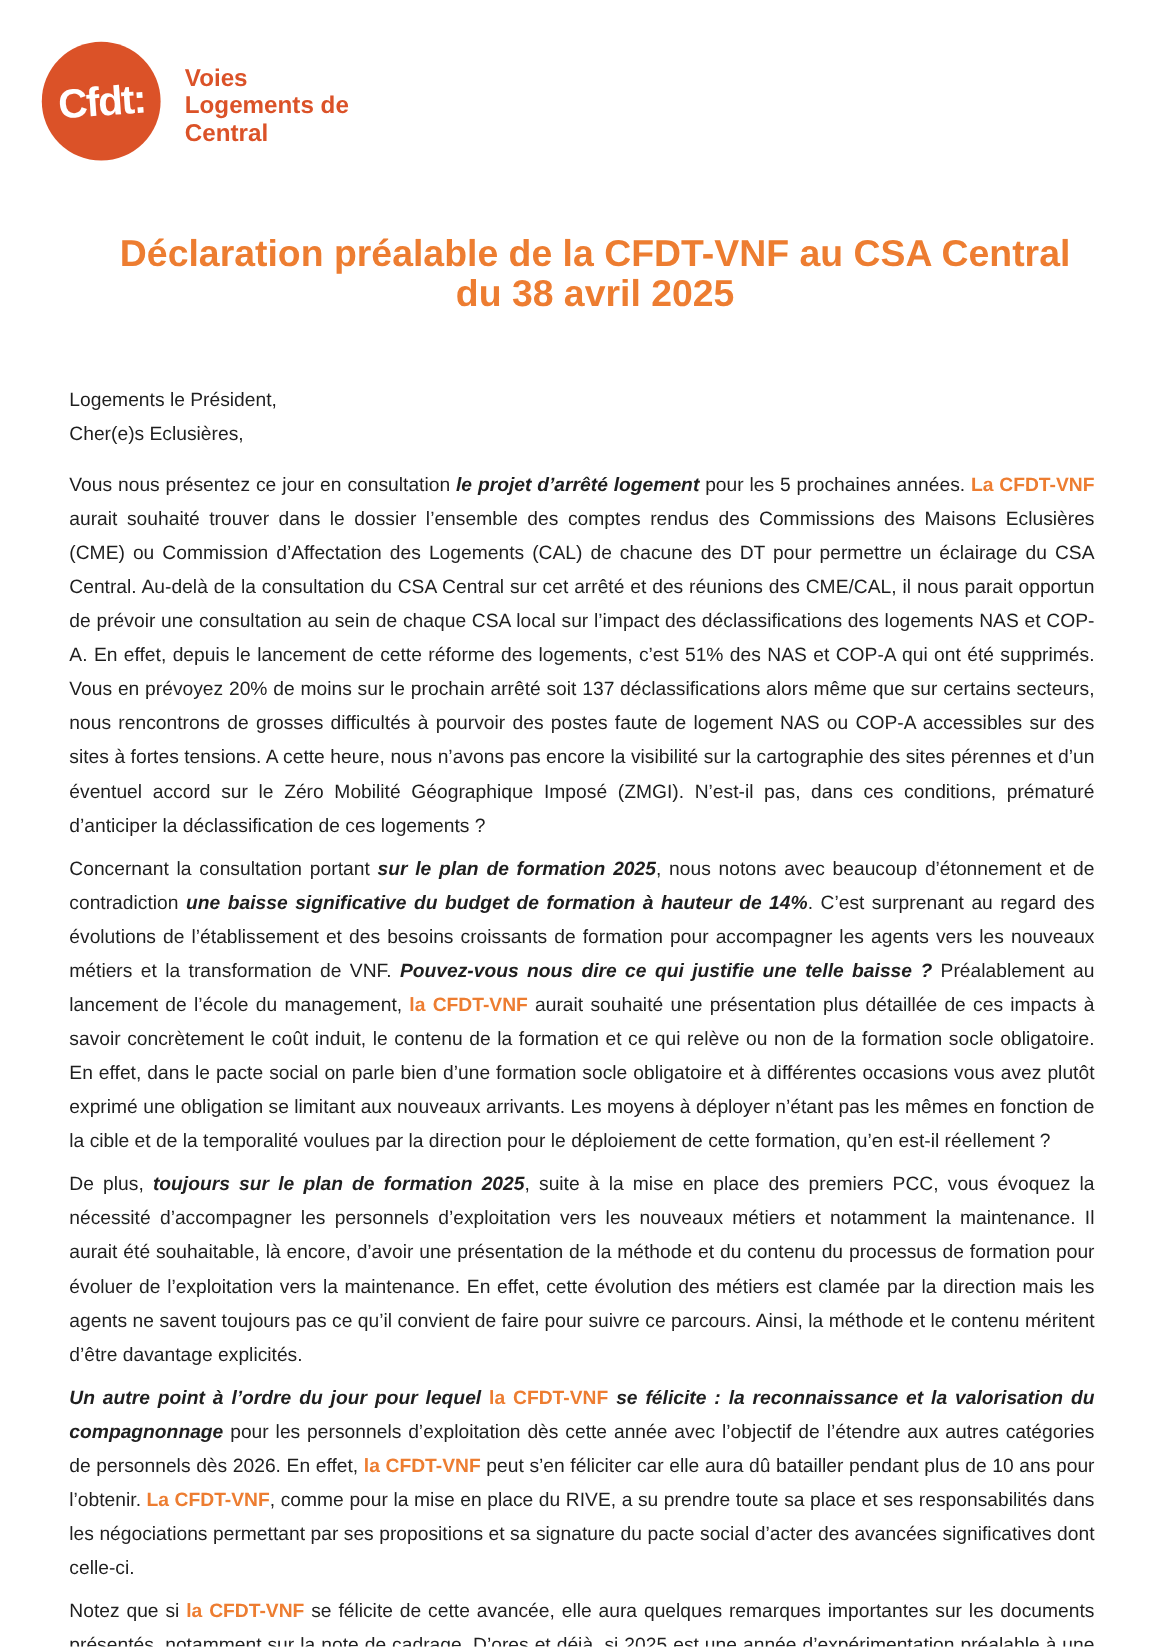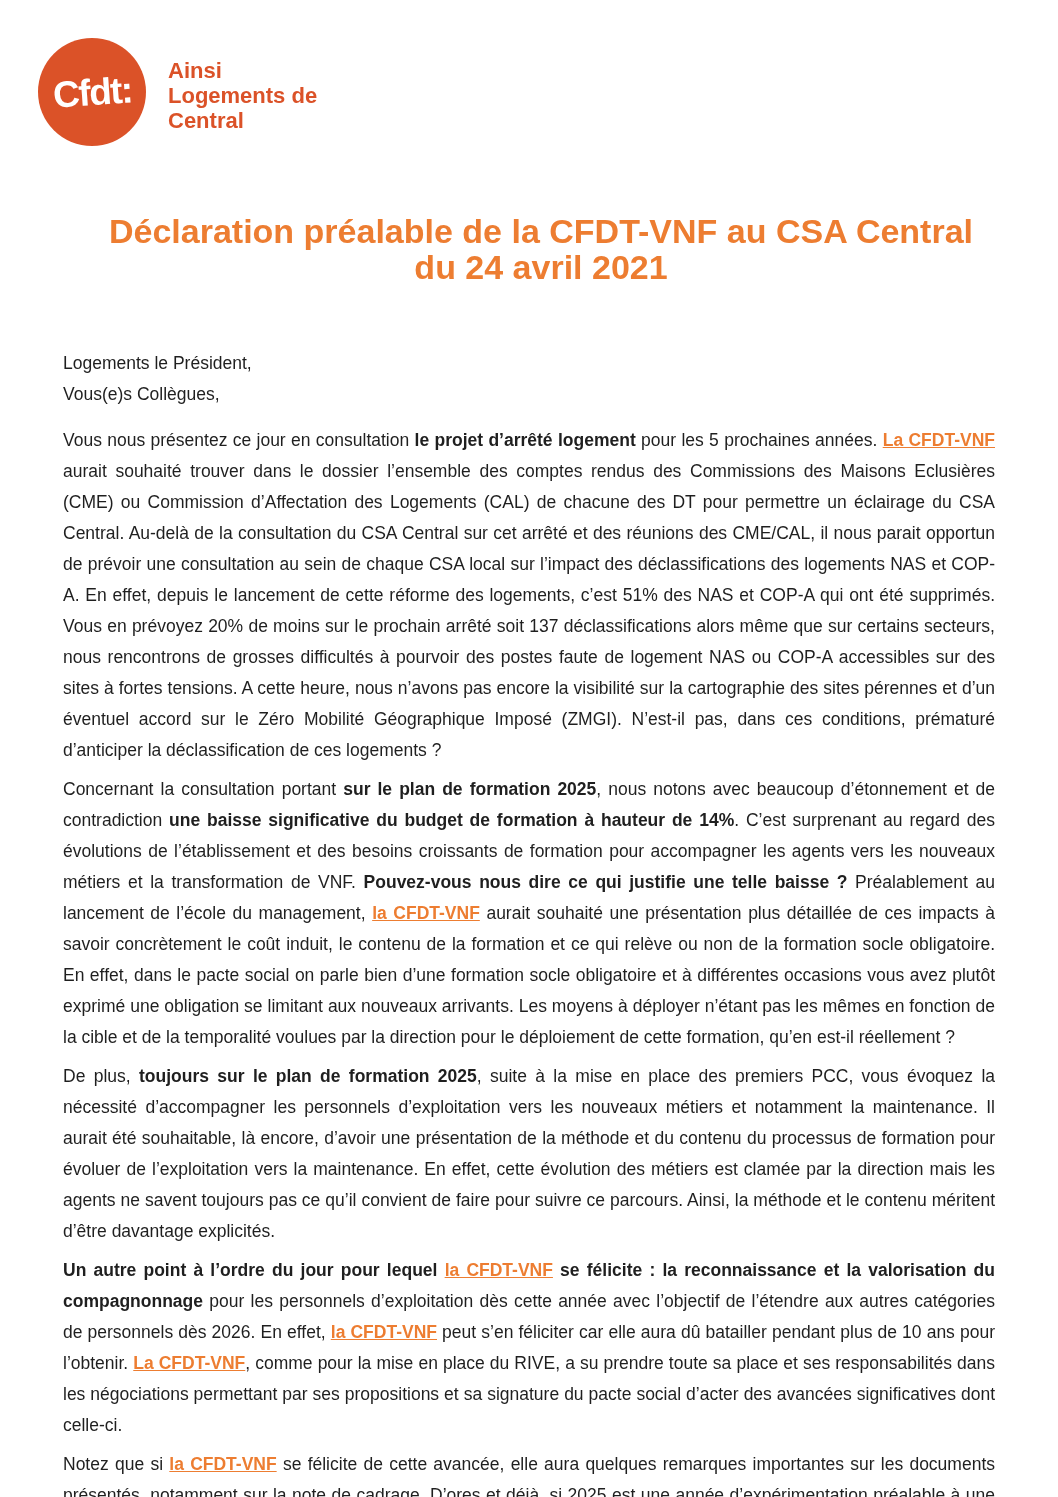--- a/index.html
+++ b/index.html
@@ -30,48 +30,48 @@
     text-align:center;color:var(--accent);
     font-size:34px;line-height:36px;font-weight:bold;
   }
   .content{
     position:absolute;top:348px;left:63px;width:932px;
     font-size:17.5px;line-height:31px;text-align:justify;
   }
   .greeting{margin:0 0 15px 0;text-align:left;}
   .body-para{margin:0 0 8px 0;}
   .run-normal{font-weight:normal;color:var(--body);}
-  .run-bold{font-weight:bold;color:var(--body);}
-  .run-orange-bold{font-weight:bold;color:var(--accent);text-decoration:underline;}
+  .run-bold{font-weight:bold;color:var(--body);font-style:italic;}
+  .run-orange-bold{font-weight:bold;color:var(--accent);}
 </style>
 </head>
 <body>
 
 <div class="page">
 
   <header class="logo">
     <div class="logo-circle">
       <span class="logo-word">Cfdt:</span>
     </div>
     <div class="org-name">
-      <div>Ainsi</div>
+      <div>Voies</div>
       <div>Logements de</div>
       <div>Central</div>
     </div>
   </header>
 
   <h1 class="title">
     <span>Déclaration préalable de la CFDT-VNF au CSA Central</span><br>
-    <span>du 24 avril 2021</span>
+    <span>du 38 avril 2025</span>
   </h1>
 
   <main class="content">
     <p class="greeting">
       <span>Logements le Président,</span><br>
-      <span>Vous(e)s Collègues,</span>
+      <span>Cher(e)s Eclusières,</span>
     </p>
     <div id="paragraphs">
         <p class="body-para"><span class="run-normal">Vous nous présentez ce jour en consultation </span><span class="run-bold">le projet d’arrêté logement</span><span class="run-normal"> pour les 5 prochaines années. </span><span class="run-orange-bold">La CFDT-VNF</span><span class="run-normal"> aurait souhaité trouver dans le dossier l’ensemble des comptes rendus des Commissions des Maisons Eclusières (CME) ou Commission d’Affectation des Logements (CAL) de chacune des DT pour permettre un éclairage du CSA Central. Au-delà de la consultation du CSA Central sur cet arrêté et des réunions des CME/CAL, il nous parait opportun de prévoir une consultation au sein de chaque CSA local sur l’impact des déclassifications des logements NAS et COP-A. En effet, depuis le lancement de cette réforme des logements, c’est 51% des NAS et COP-A qui ont été supprimés. Vous en prévoyez 20% de moins sur le prochain arrêté soit 137 déclassifications alors même que sur certains secteurs, nous rencontrons de grosses difficultés à pourvoir des postes faute de logement NAS ou COP-A accessibles sur des sites à fortes tensions. A cette heure, nous n’avons pas encore la visibilité sur la cartographie des sites pérennes et d’un éventuel accord sur le Zéro Mobilité Géographique Imposé (ZMGI). N’est-il pas, dans ces conditions, prématuré d’anticiper la déclassification de ces logements ?</span></p>
         <p class="body-para"><span class="run-normal">Concernant la consultation portant </span><span class="run-bold">sur le plan de formation 2025</span><span class="run-normal">, nous notons avec beaucoup d’étonnement et de contradiction </span><span class="run-bold">une baisse significative du budget de formation à hauteur de 14%</span><span class="run-normal">. C’est surprenant au regard des évolutions de l’établissement et des besoins croissants de formation pour accompagner les agents vers les nouveaux métiers et la transformation de VNF. </span><span class="run-bold">Pouvez-vous nous dire ce qui justifie une telle baisse ?</span><span class="run-normal"> Préalablement au lancement de l’école du management, </span><span class="run-orange-bold">la CFDT-VNF</span><span class="run-normal"> aurait souhaité une présentation plus détaillée de ces impacts à savoir concrètement le coût induit, le contenu de la formation et ce qui relève ou non de la formation socle obligatoire. En effet, dans le pacte social on parle bien d’une formation socle obligatoire et à différentes occasions vous avez plutôt exprimé une obligation se limitant aux nouveaux arrivants. Les moyens à déployer n’étant pas les mêmes en fonction de la cible et de la temporalité voulues par la direction pour le déploiement de cette formation, qu’en est-il réellement ?</span></p>
         <p class="body-para"><span class="run-normal">De plus, </span><span class="run-bold">toujours sur le plan de formation 2025</span><span class="run-normal">, suite à la mise en place des premiers PCC, vous évoquez la nécessité d’accompagner les personnels d’exploitation vers les nouveaux métiers et notamment la maintenance. Il aurait été souhaitable, là encore, d’avoir une présentation de la méthode et du contenu du processus de formation pour évoluer de l’exploitation vers la maintenance. En effet, cette évolution des métiers est clamée par la direction mais les agents ne savent toujours pas ce qu’il convient de faire pour suivre ce parcours. Ainsi, la méthode et le contenu méritent d’être davantage explicités.</span></p>
         <p class="body-para"><span class="run-bold">Un autre point à l’ordre du jour pour lequel </span><span class="run-orange-bold">la CFDT-VNF</span><span class="run-bold"> se félicite : la reconnaissance et la valorisation du compagnonnage</span><span class="run-normal"> pour les personnels d’exploitation dès cette année avec l’objectif de l’étendre aux autres catégories de personnels dès 2026. En effet, </span><span class="run-orange-bold">la CFDT-VNF</span><span class="run-normal"> peut s’en féliciter car elle aura dû batailler pendant plus de 10 ans pour l’obtenir. </span><span class="run-orange-bold">La CFDT-VNF</span><span class="run-normal">, comme pour la mise en place du RIVE, a su prendre toute sa place et ses responsabilités dans les négociations permettant par ses propositions et sa signature du pacte social d’acter des avancées significatives dont celle-ci.</span></p>
         <p class="body-para"><span class="run-normal">Notez que si </span><span class="run-orange-bold">la CFDT-VNF</span><span class="run-normal"> se félicite de cette avancée, elle aura quelques remarques importantes sur les documents présentés, notamment sur la note de cadrage. D’ores et déjà, si 2025 est une année d’expérimentation préalable à une généralisation du dispositif, nous insistons sur le fait que l’issue de cette expérimentation pourra possiblement</span></p>
       </div>
   </main>
 

